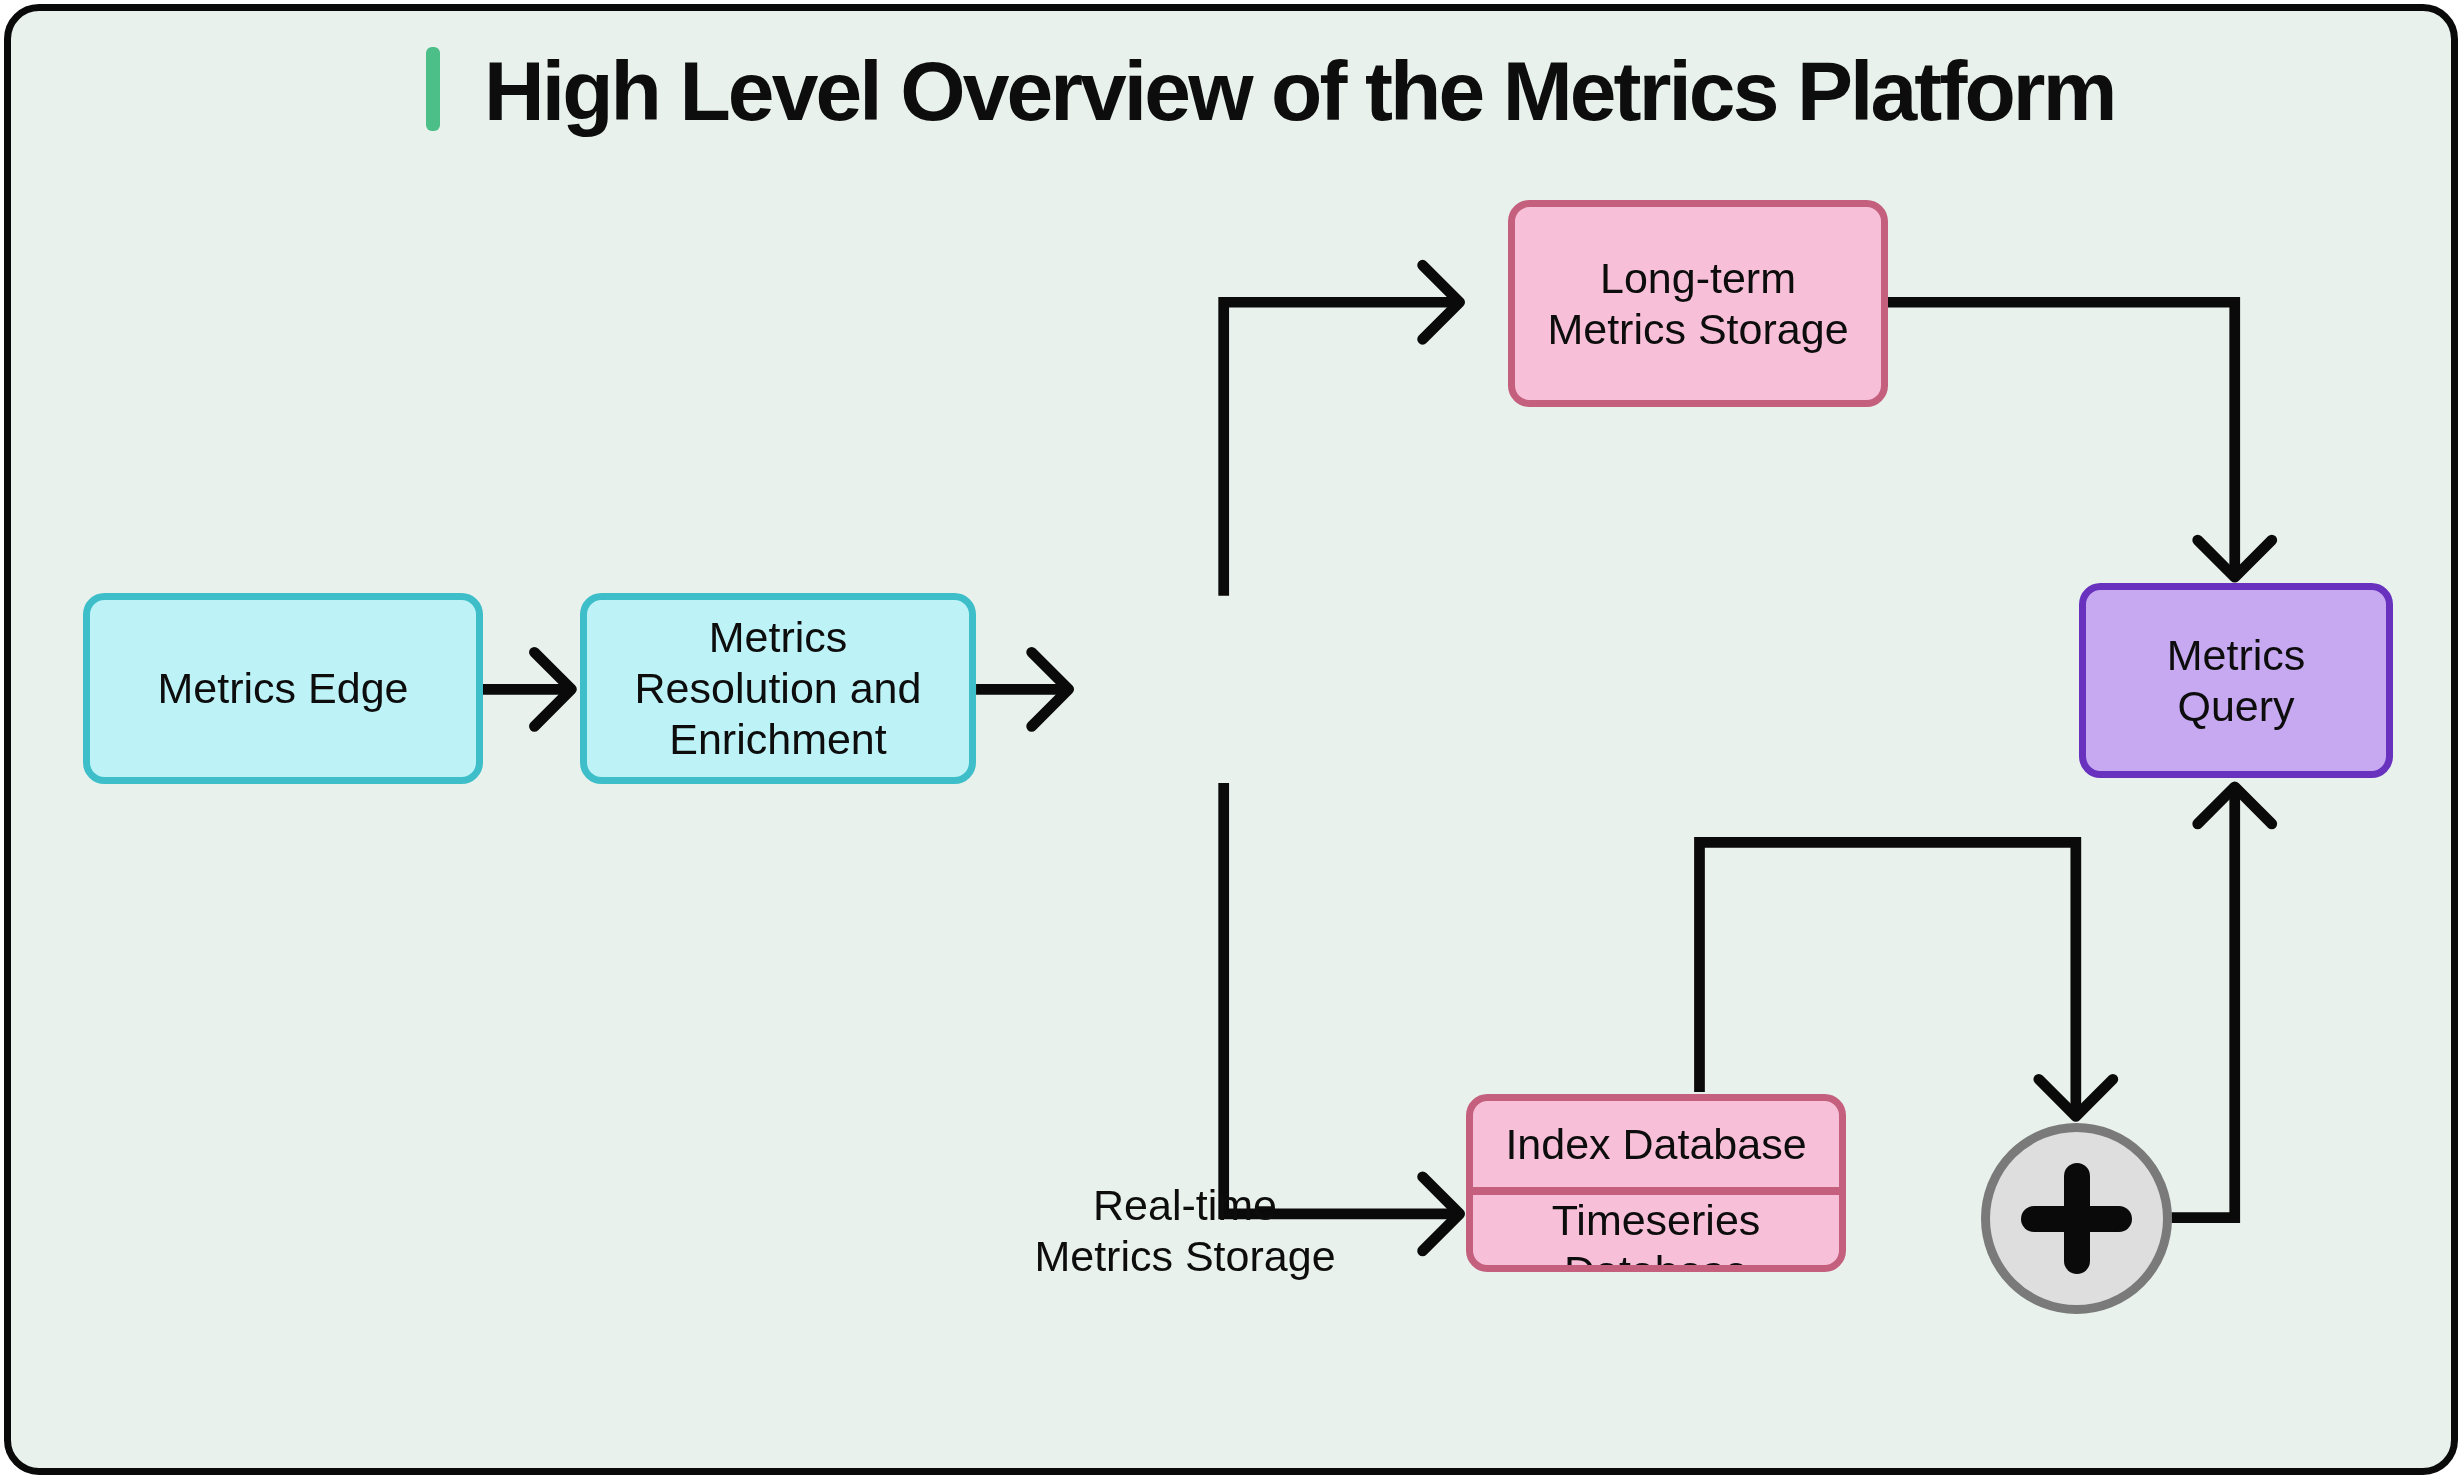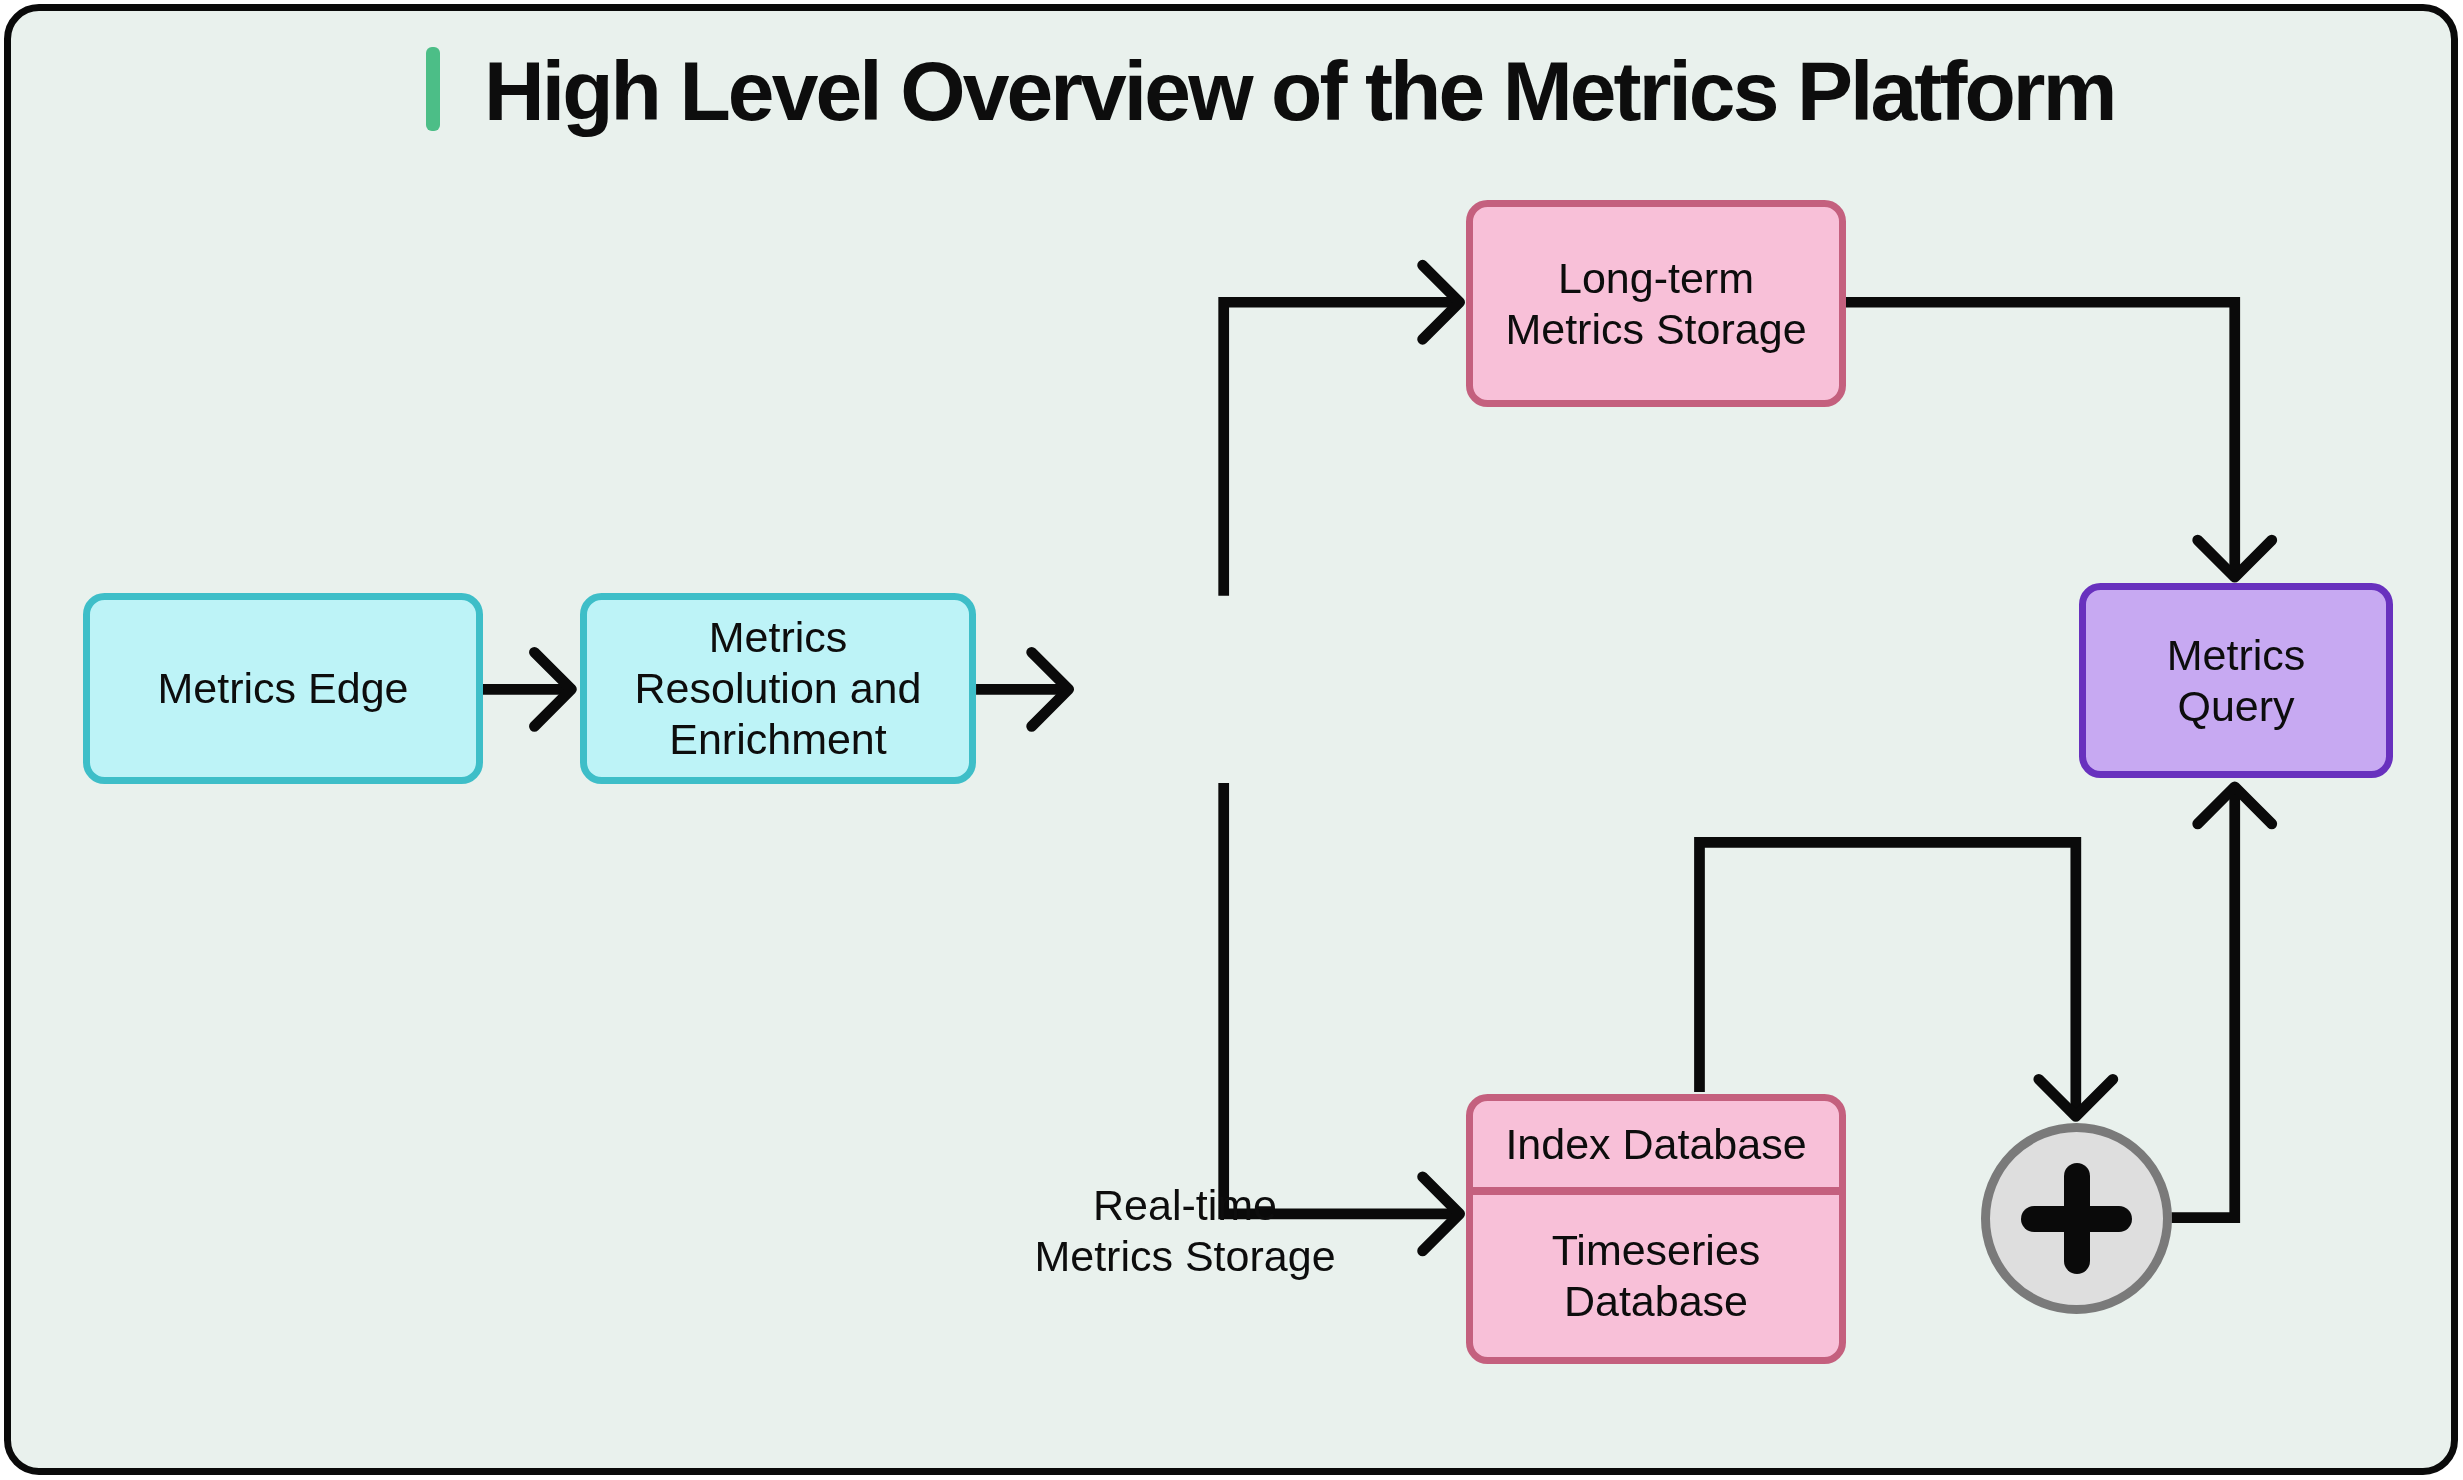--- a/index.html
+++ b/index.html
@@ -31,29 +31,29 @@
   .connectors{position:absolute;left:0;top:0;width:2463px;height:1480px;}
   .connectors path{fill:none;stroke:var(--arrow);stroke-width:11px;}
   .connectors path.shaft{stroke-linejoin:miter;stroke-linecap:butt;}
   .connectors path.head{stroke-linejoin:round;stroke-linecap:round;}
   .node{
     position:absolute;display:flex;align-items:center;justify-content:center;
     box-sizing:border-box;border-radius:21.5px;text-align:center;
     font-size:43px;font-weight:500;line-height:1.18;white-space:pre-line;
   }
   .cyan{background:var(--cyan-fill);border:7.8px solid var(--cyan-border);}
-  .pink{background:var(--pink-fill);border:7.8px solid var(--pink-border);}
+  .pink{background:var(--pink-fill);border:7.8px solid var(--pink-border);margin-left:42px;}
   .purple{background:var(--purple-fill);border:7.8px solid var(--purple-border);}
   .metrics-edge{left:83px;top:593px;width:400px;height:191px;}
   .metrics-resolution{left:580px;top:593px;width:396px;height:191px;}
   .storage-router{left:1073px;top:596px;width:317px;height:187px;}
   .longterm{left:1466px;top:200px;width:380px;height:207px;}
   .query{left:2079px;top:583px;width:314px;height:195px;}
   .combo{
-    position:absolute;left:1466px;top:1094px;width:380px;height:270px;
+    position:absolute;left:1466px;top:1094px;width:380px;height:178px;
     box-sizing:border-box;border:7.8px solid var(--pink-border);border-radius:21.5px;
     background:var(--pink-fill);display:flex;flex-direction:column;overflow:hidden;
   }
   .combo .cell{
     display:flex;align-items:center;justify-content:center;text-align:center;
     font-size:43px;font-weight:500;line-height:1.18;white-space:pre-line;
   }
   .cell-index{height:86px;flex:none;}
   .combo .divider{height:7.8px;flex:none;background:var(--pink-border);}
   .cell-timeseries{flex:1;}

